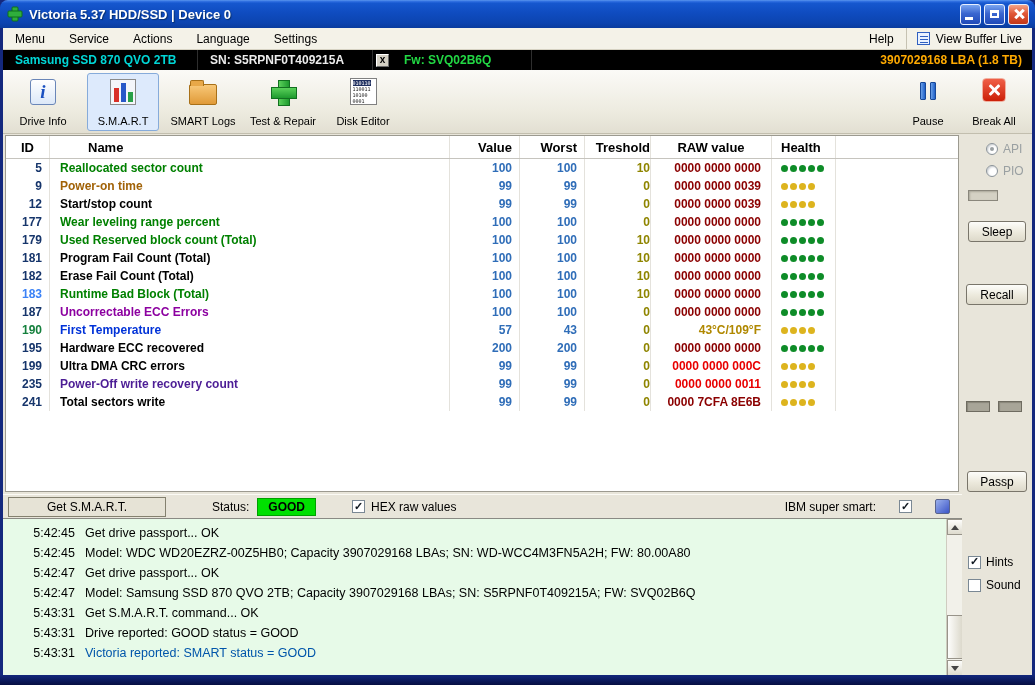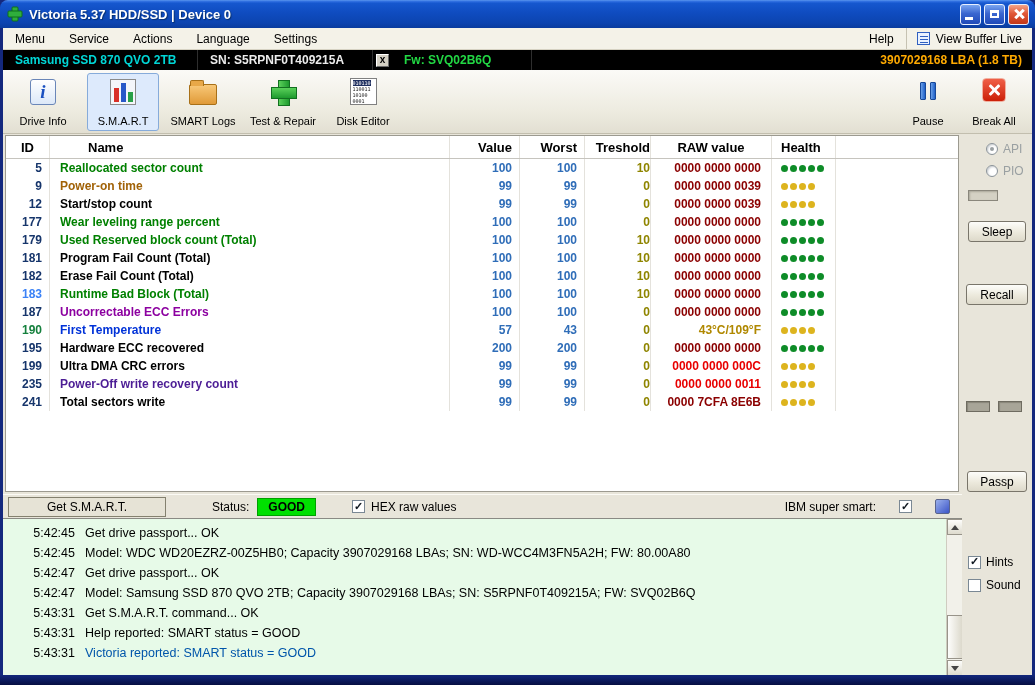--- a/index.html
+++ b/index.html
@@ -544,21 +544,21 @@
         <div class="log-line">
           <span class="log-time">5:42:47</span>
           <span class="log-text">Model: Samsung SSD 870 QVO 2TB; Capacity 3907029168 LBAs; SN: S5RPNF0T409215A; FW: SVQ02B6Q</span>
         </div>
         <div class="log-line">
           <span class="log-time">5:43:31</span>
           <span class="log-text">Get S.M.A.R.T. command... OK</span>
         </div>
         <div class="log-line">
           <span class="log-time">5:43:31</span>
-          <span class="log-text">Help reported: SMART status = GOOD</span>
+          <span class="log-text">Drive reported: GOOD status = GOOD</span>
         </div>
         <div class="log-line">
           <span class="log-time">5:43:31</span>
           <span class="log-text" style="color: rgb(0, 85, 170);">Victoria reported: SMART status = GOOD</span>
         </div>
       </div>
     <div class="vscroll">
       <div class="sb-btn sb-up">
           <span class="tri-up"></span>
         </div>

